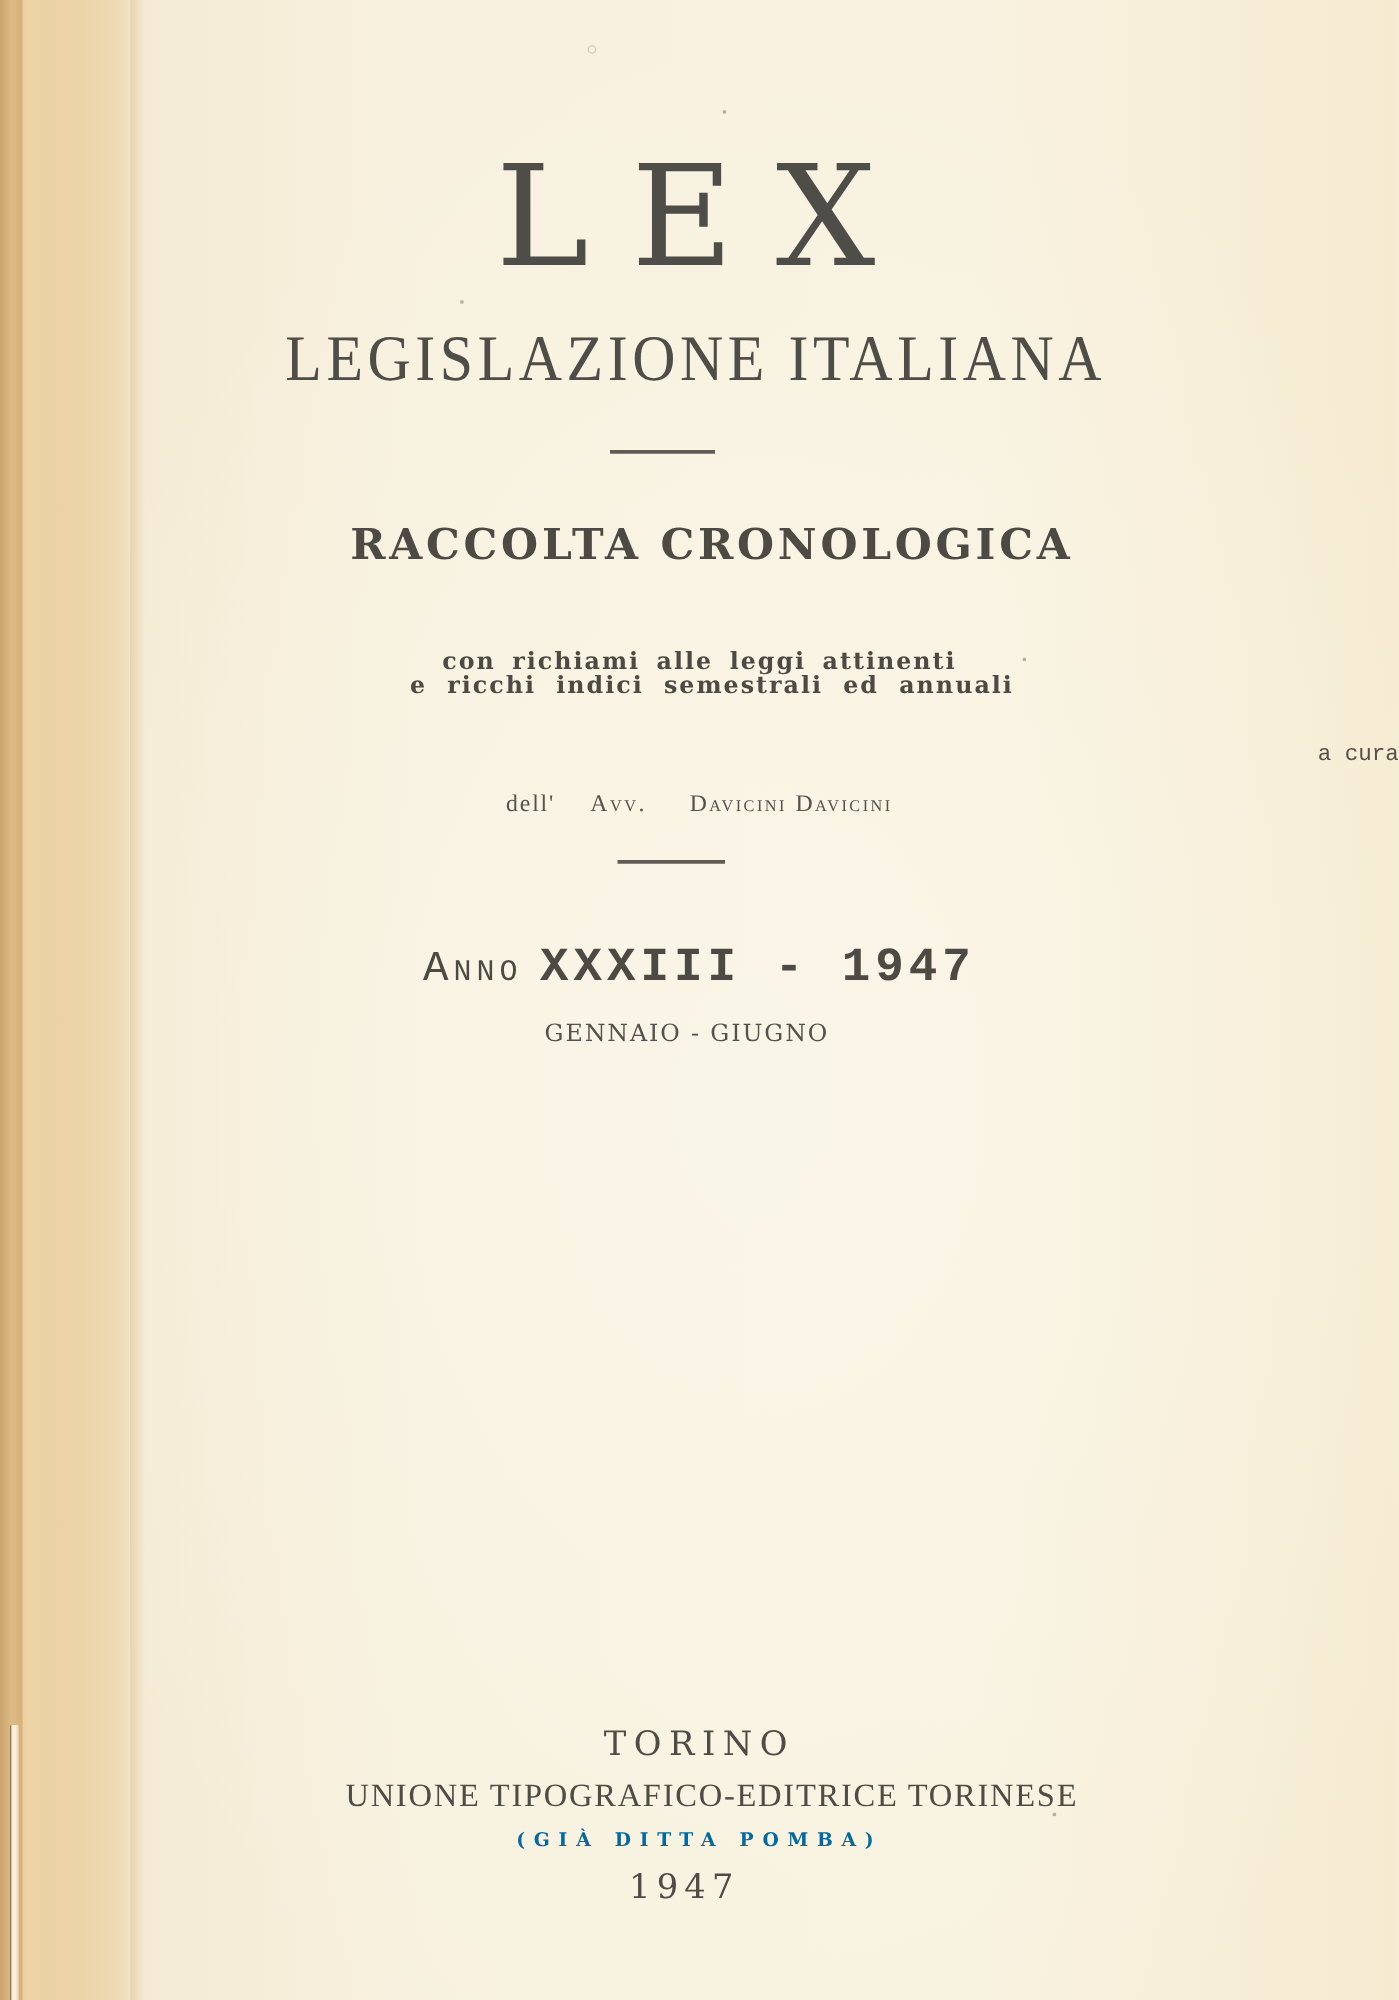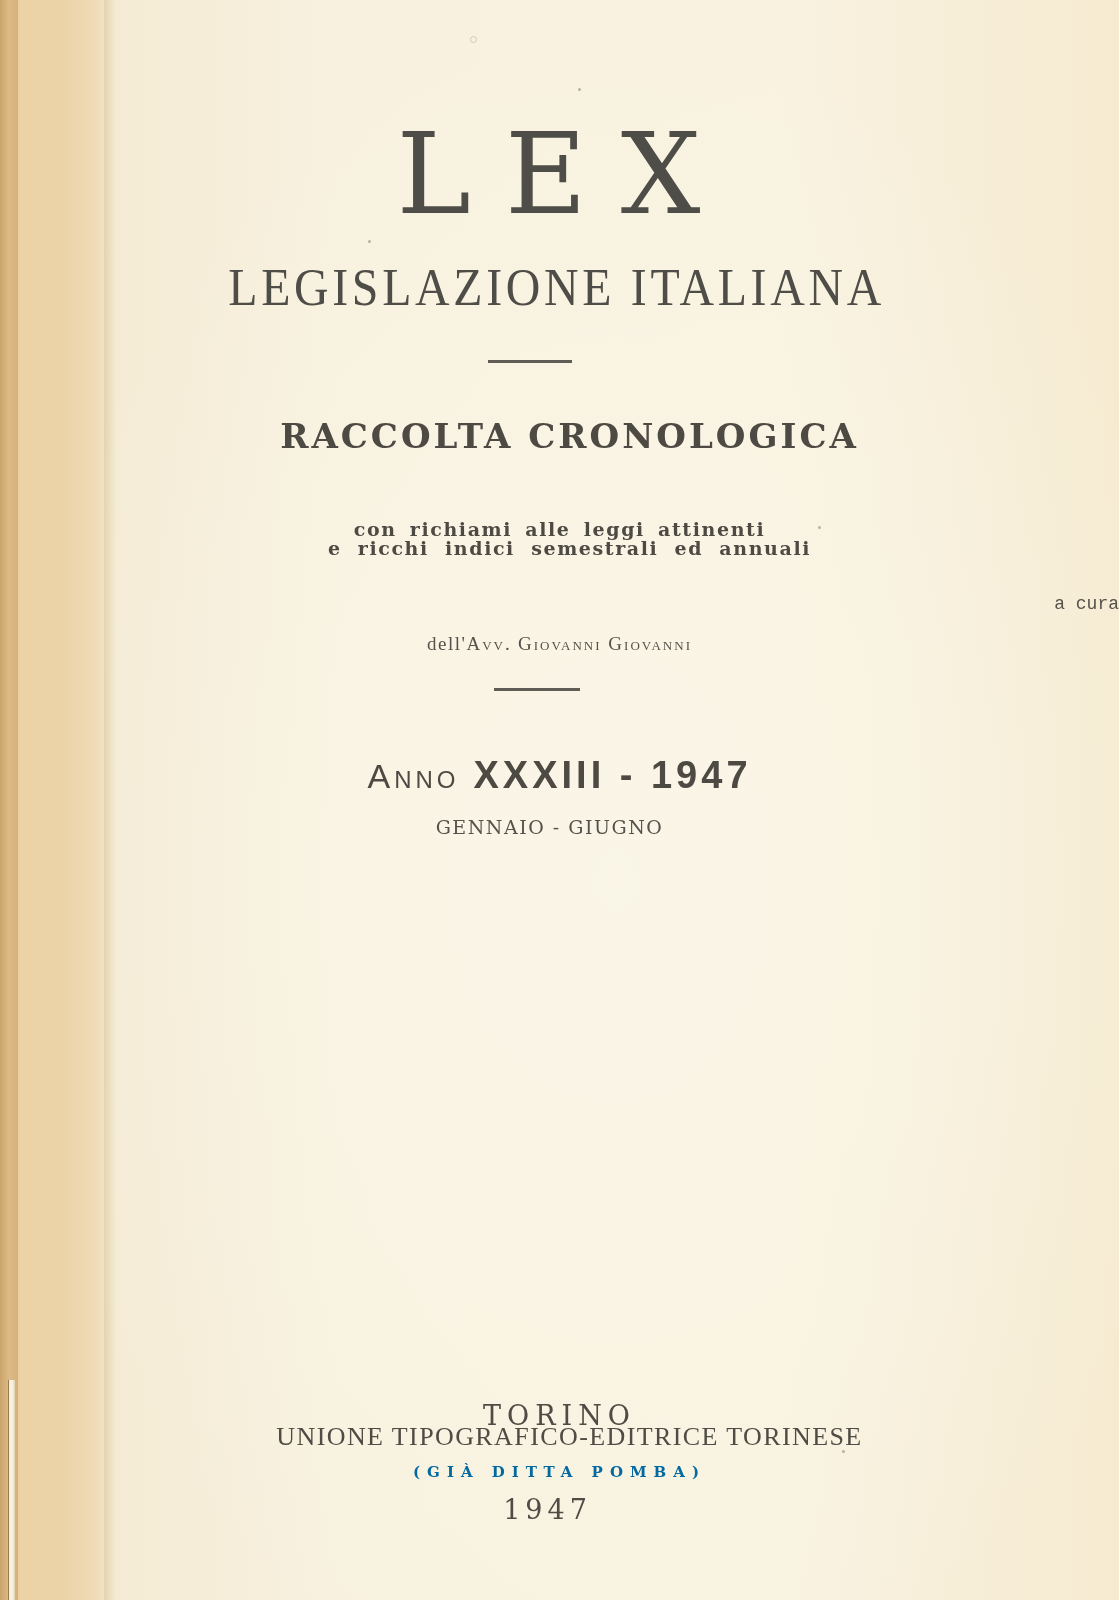--- a/index.html
+++ b/index.html
@@ -117,24 +117,24 @@
     }
     .editor {
       top: 634px;
       font-family: "Liberation Serif", serif;
       font-size: 19px;
       color: #55524b;
       letter-spacing: 1.5px;
       left: 0;
       line-height: 1;
     }
-    .editor .sc { font-variant: small-caps; letter-spacing: 2px; }
+    .editor .sc { font-variant: small-caps; letter-spacing: 2px; margin-left: 28px; }
     .anno {
       top: 756px;
-      font-family: Liberation Sans, sans-serif;
+      font-family: Liberation Mono, monospace;
       color: #4d4a43;
       line-height: 1;
       left: 0;
     }
     .anno .anno-label {
       font-variant: small-caps;
       font-size: 34px;
       letter-spacing: 4px;
       margin-right: 14px;
     }
@@ -153,21 +153,20 @@
       left: -10px;
     }
     .city {
       top: 1382px;
       font-family: "DejaVu Serif", serif;
       font-size: 27px;
       letter-spacing: 6px;
       color: #4f4c45;
       line-height: 1;
       left: 0;
-      margin-top: 20px;
     }
     .publisher {
       top: 1424px;
       font-family: "Liberation Serif", serif;
       font-size: 26px;
       letter-spacing: 1.4px;
       color: #4f4c45;
       line-height: 1;
       left: 10px;
     }
@@ -217,21 +216,21 @@
 
 <div class="block raccolta">RACCOLTA CRONOLOGICA</div>
 
 <div class="block sub sub1">con richiami alle leggi attinenti</div>
 <div class="block sub sub2">e ricchi indici semestrali ed annuali</div>
 
 <div class="block acura">a cura</div>
 
 <div class="block editor">
   <span>dell'</span><span class="sc">Avv.</span>
-  <span class="sc">Giovanni Giovanni</span>
+  <span class="sc">Davicini Davicini</span>
 </div>
 
 <div class="rule rule2"></div>
 
 <div class="block anno">
   <span class="anno-label">Anno</span><span class="anno-value">XXXIII - 1947</span>
 </div>
 
 <div class="block months">GENNAIO - GIUGNO</div>
 

